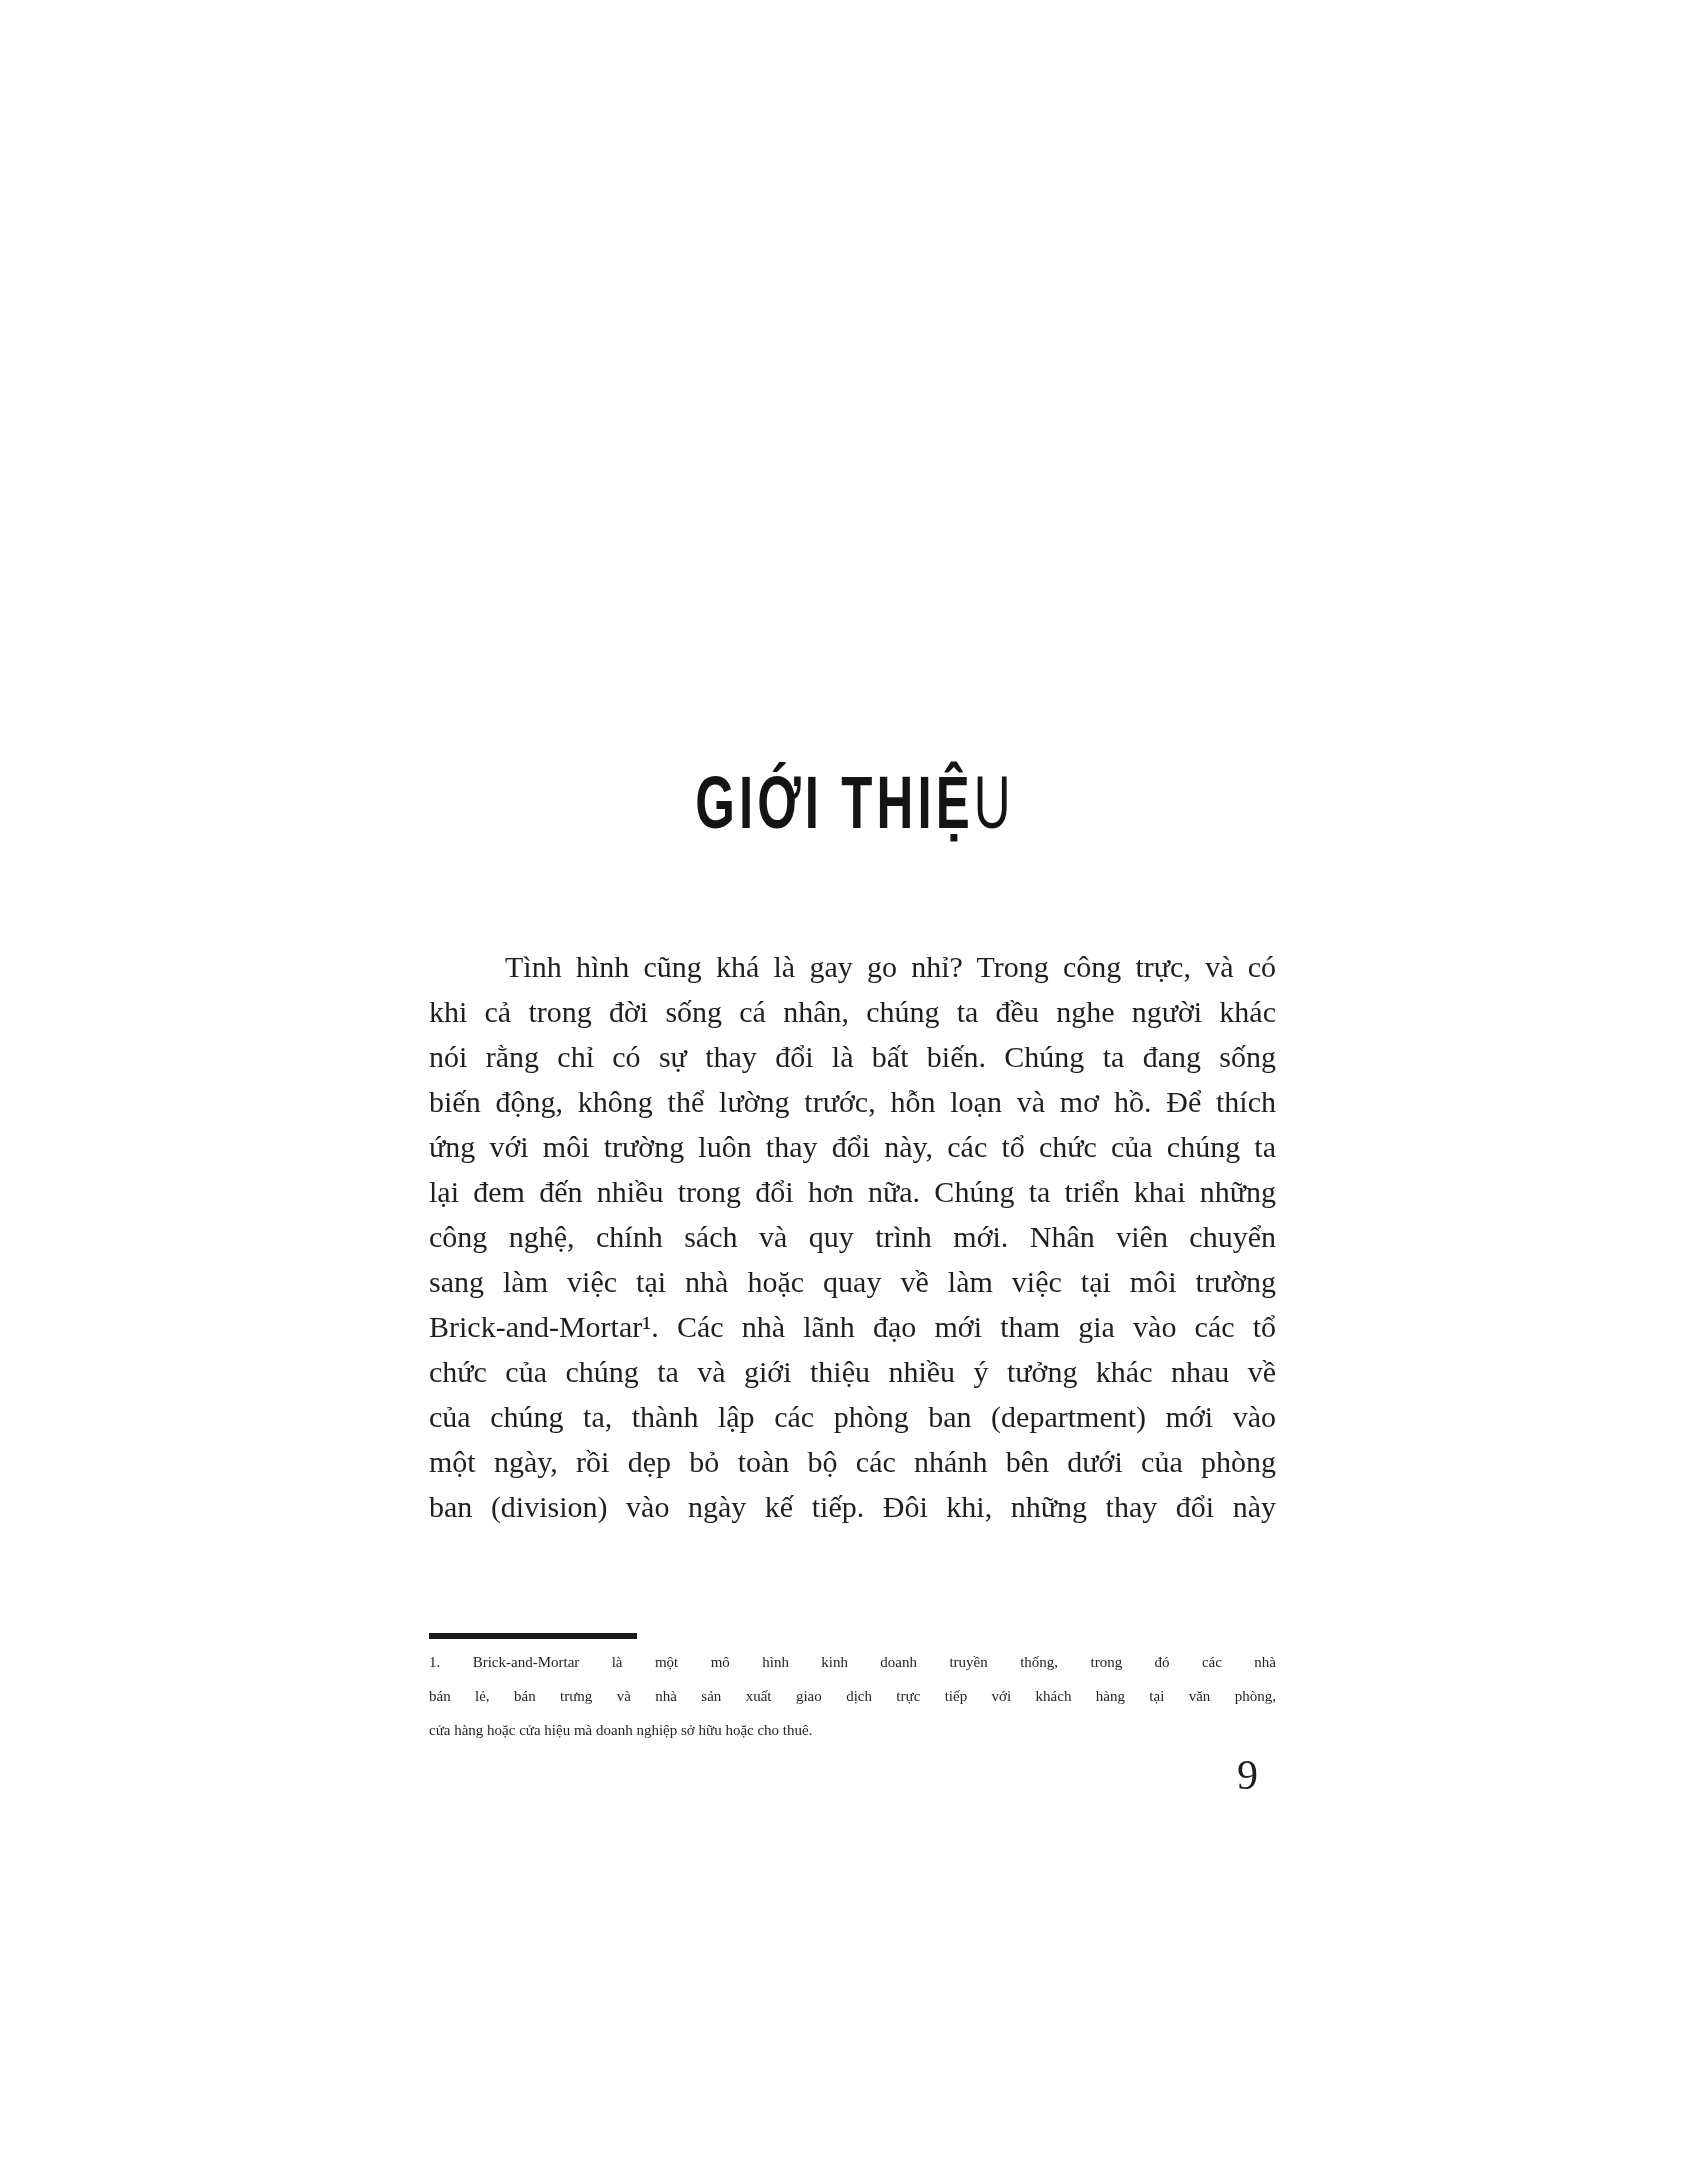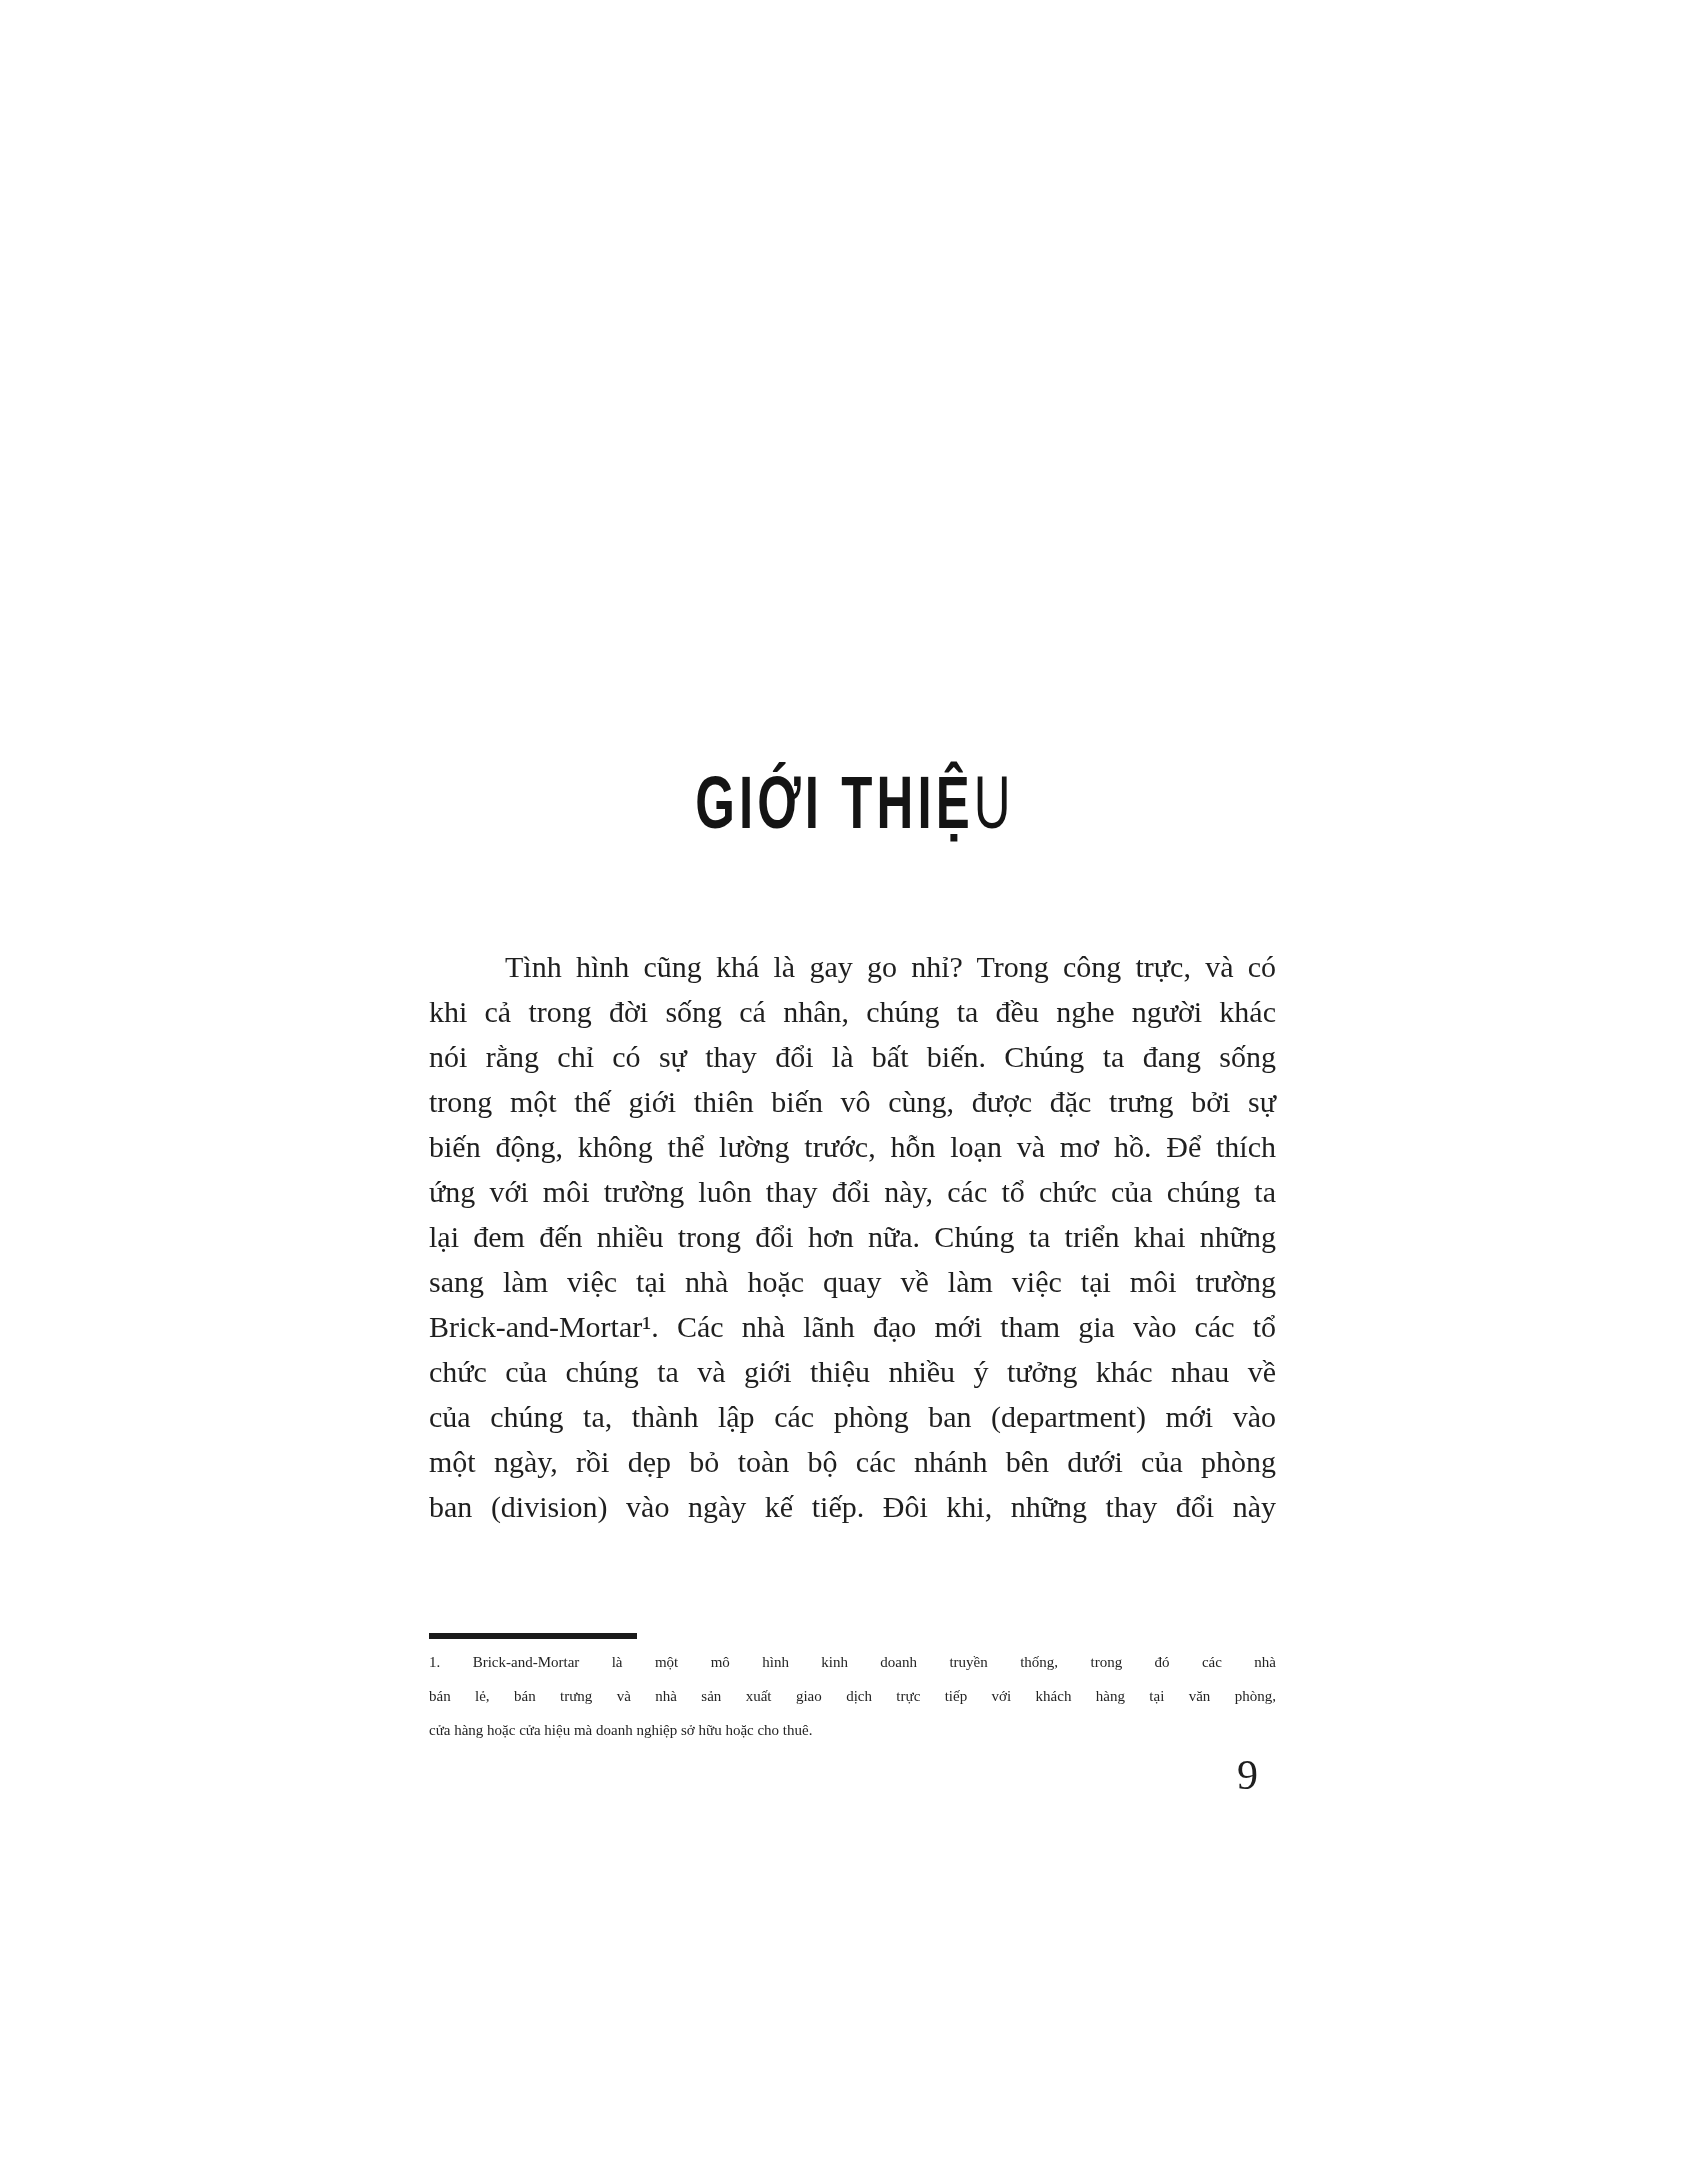--- a/index.html
+++ b/index.html
@@ -118,24 +118,24 @@
   <div class="content-column">
 
     <h1 class="chapter-title">
       <span class="squeeze"><span class="title-bold">GIỚI THIỆ</span><span class="title-light">U</span></span>
     </h1>
 
     <div class="body-text">
       <div class="body-line first">Tình hình cũng khá là gay go nhỉ? Trong công trực, và có</div>
       <div class="body-line">khi cả trong đời sống cá nhân, chúng ta đều nghe người khác</div>
       <div class="body-line">nói rằng chỉ có sự thay đổi là bất biến. Chúng ta đang sống</div>
-      <div class="body-line">trong một thế giới thiên biến vô cùng, được đặc trưng bởi sự</div>
       <div class="body-line">biến động, không thể lường trước, hỗn loạn và mơ hồ. Để thích</div>
       <div class="body-line">ứng với môi trường luôn thay đổi này, các tổ chức của chúng ta</div>
       <div class="body-line">lại đem đến nhiều trong đổi hơn nữa. Chúng ta triển khai những</div>
+      <div class="body-line">công nghệ, chính sách và quy trình mới. Nhân viên chuyển</div>
       <div class="body-line">sang làm việc tại nhà hoặc quay về làm việc tại môi trường</div>
       <div class="body-line">Brick-and-Mortar¹. Các nhà lãnh đạo mới tham gia vào các tổ</div>
       <div class="body-line">chức của chúng ta và giới thiệu nhiều ý tưởng khác nhau về</div>
       <div class="body-line">của chúng ta, thành lập các phòng ban (department) mới vào</div>
       <div class="body-line">một ngày, rồi dẹp bỏ toàn bộ các nhánh bên dưới của phòng</div>
       <div class="body-line">ban (division) vào ngày kế tiếp. Đôi khi, những thay đổi này</div>
     </div>
 
     <div class="footnote-rule"></div>
 

